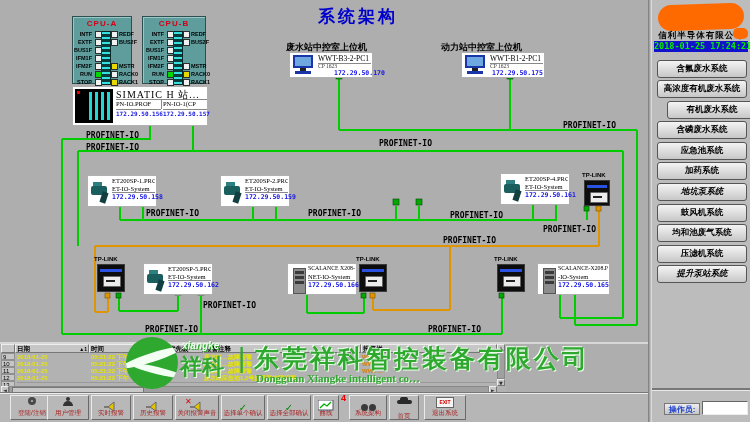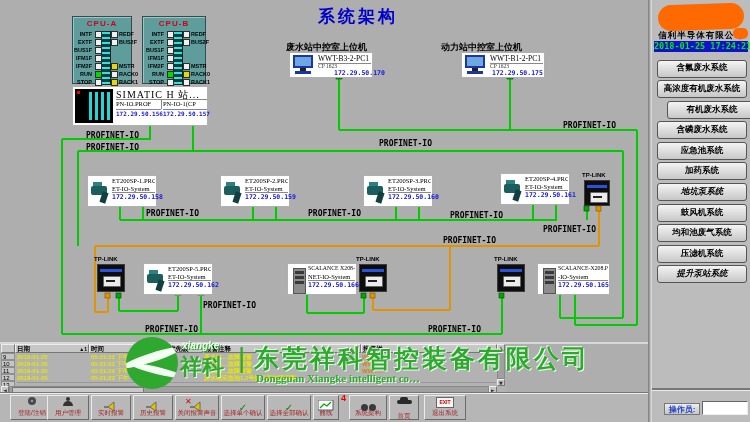--- a/index.html
+++ b/index.html
@@ -278,32 +278,20 @@
         <div class="b2"></div>
         <div class="b1"></div>
         <div class="b3"></div>
       </div>
     <div class="devtxt">
         <div class="devline">ET200SP-2.PROFIN</div>
       <div class="devline">ET-IO-System</div>
       <div class="ipline">172.29.50.159</div>
       </div>
   </div>
-  <div class="devbox" style="left:363px;top:175px;width:70px;height:32px;">
-    <div class="eticon">
-        <div class="b2"></div>
-        <div class="b1"></div>
-        <div class="b3"></div>
-      </div>
-    <div class="devtxt">
-        <div class="devline">ET200SP-3.PROFIN</div>
-      <div class="devline">ET-IO-System</div>
-      <div class="ipline">172.29.50.160</div>
-      </div>
-  </div>
   <div class="devbox" style="left:500px;top:173px;width:70px;height:32px;">
     <div class="eticon">
         <div class="b2"></div>
         <div class="b1"></div>
         <div class="b3"></div>
       </div>
     <div class="devtxt">
         <div class="devline">ET200SP-4.PROFIN</div>
       <div class="devline">ET-IO-System</div>
       <div class="ipline">172.29.50.161</div>
@@ -507,21 +495,21 @@
   </div>
 
   <div class="abs" style="left:648px;top:0;width:4px;height:422px;background:linear-gradient(90deg,#777,#e8e8e8);"></div>
   <div class="abs" style="left:652px;top:0;width:98px;height:422px;background:#bcbcbc;">
 
     <div class="abs" style="left:6px;top:4px;width:86px;height:26px;background:#ff6a00;border-radius:13px;transform:rotate(-2deg);"></div>
     <div class="abs" style="left:2px;top:30px;width:94px;font:bold 8.5px 'Liberation Sans',sans-serif;color:#000;text-align:center;letter-spacing:1px;white-space:nowrap;">信利半导体有限公司</div>
     <div class="abs" style="left:81px;top:28px;width:15px;height:11px;background:#ff6a00;border-radius:5px;"></div>
     <div class="abs" style="left:2px;top:41px;width:94px;height:11px;background:#1212cc;color:#00ee00;font:bold 8.5px 'DejaVu Sans Mono',monospace;text-align:center;line-height:11px;white-space:nowrap;">2018-01-25 17:24:21</div>
 
-    <div class="sbtn" style="left:5px;top:60px;font-family:Liberation Mono, monospace;">含氟废水系统</div>
+    <div class="sbtn" style="left:5px;top:60px;">含氟废水系统</div>
     <div class="sbtn" style="left:5px;top:80px;">高浓度有机废水系统</div>
     <div class="sbtn" style="left:15px;top:101px;">有机废水系统</div>
     <div class="sbtn" style="left:5px;top:121px;">含磷废水系统</div>
     <div class="sbtn" style="left:5px;top:142px;">应急池系统</div>
     <div class="sbtn" style="left:5px;top:162px;">加药系统</div>
     <div class="sbtn" style="left:5px;top:183px;font-style:italic;">地坑泵系统</div>
     <div class="sbtn" style="left:5px;top:204px;">鼓风机系统</div>
     <div class="sbtn" style="left:5px;top:224px;">均和池废气系统</div>
     <div class="sbtn" style="left:5px;top:245px;">压滤机系统</div>
     <div class="sbtn" style="left:5px;top:265px;font-style:italic;">提升泵站系统</div>

